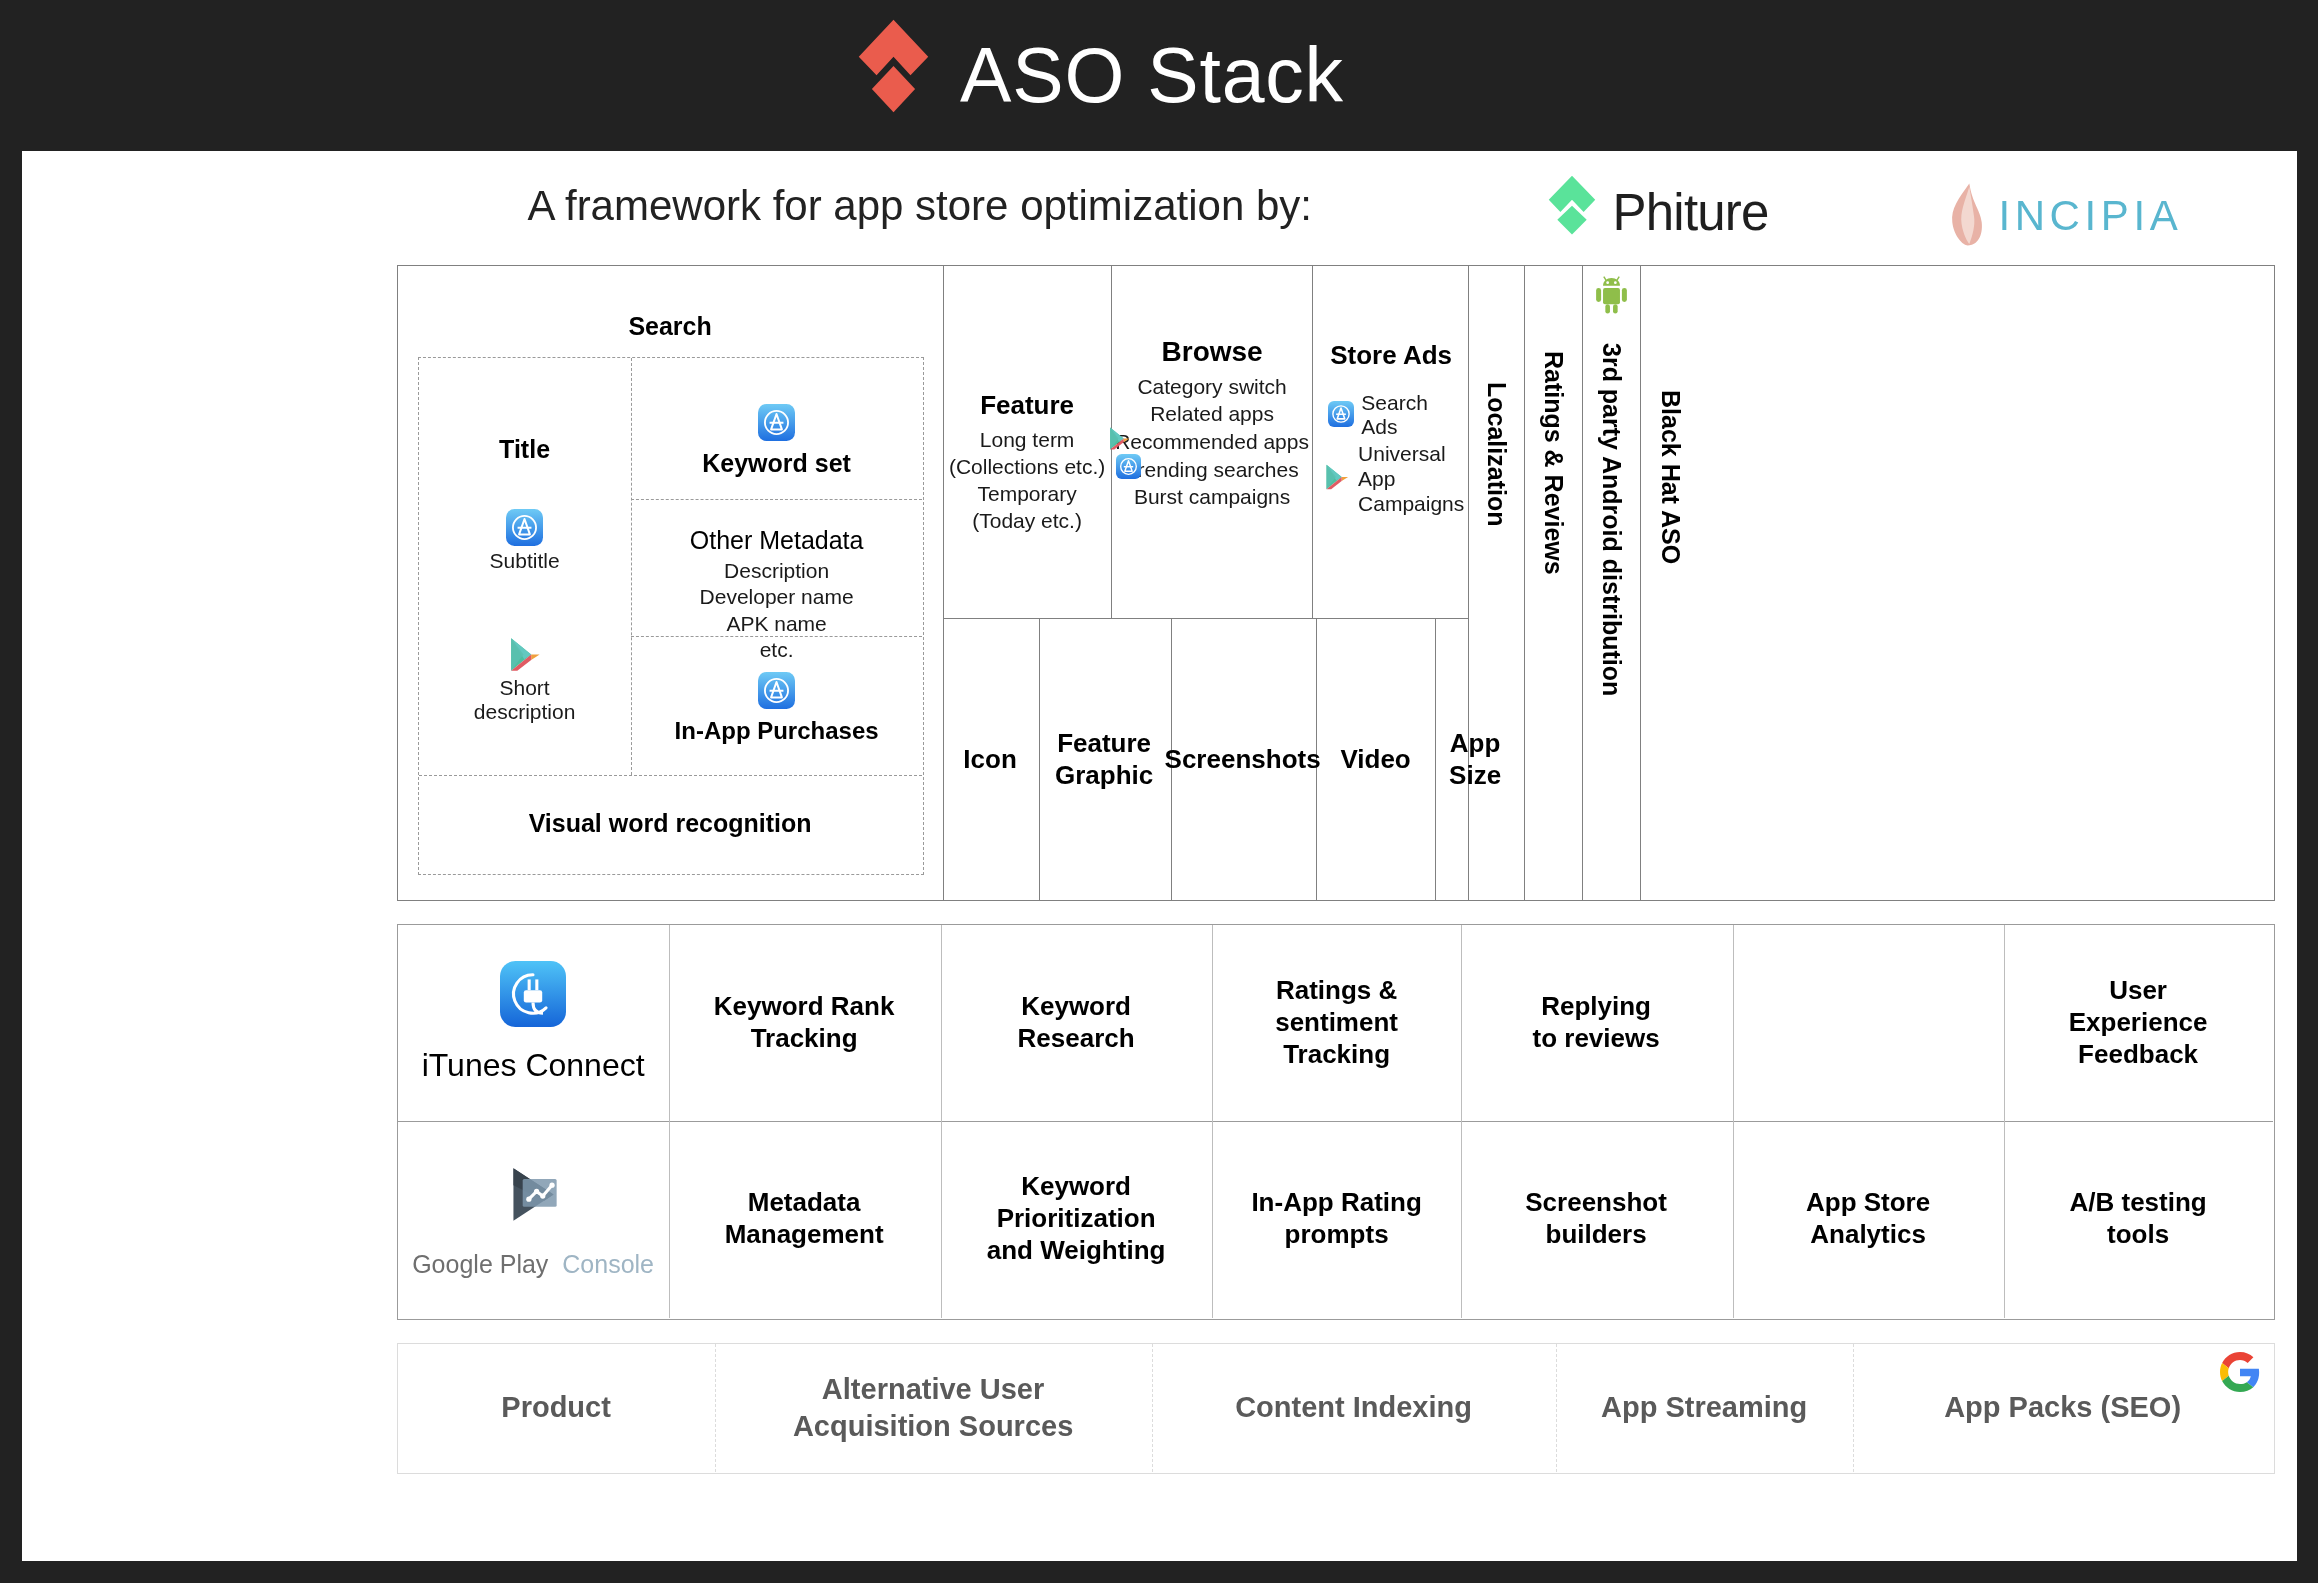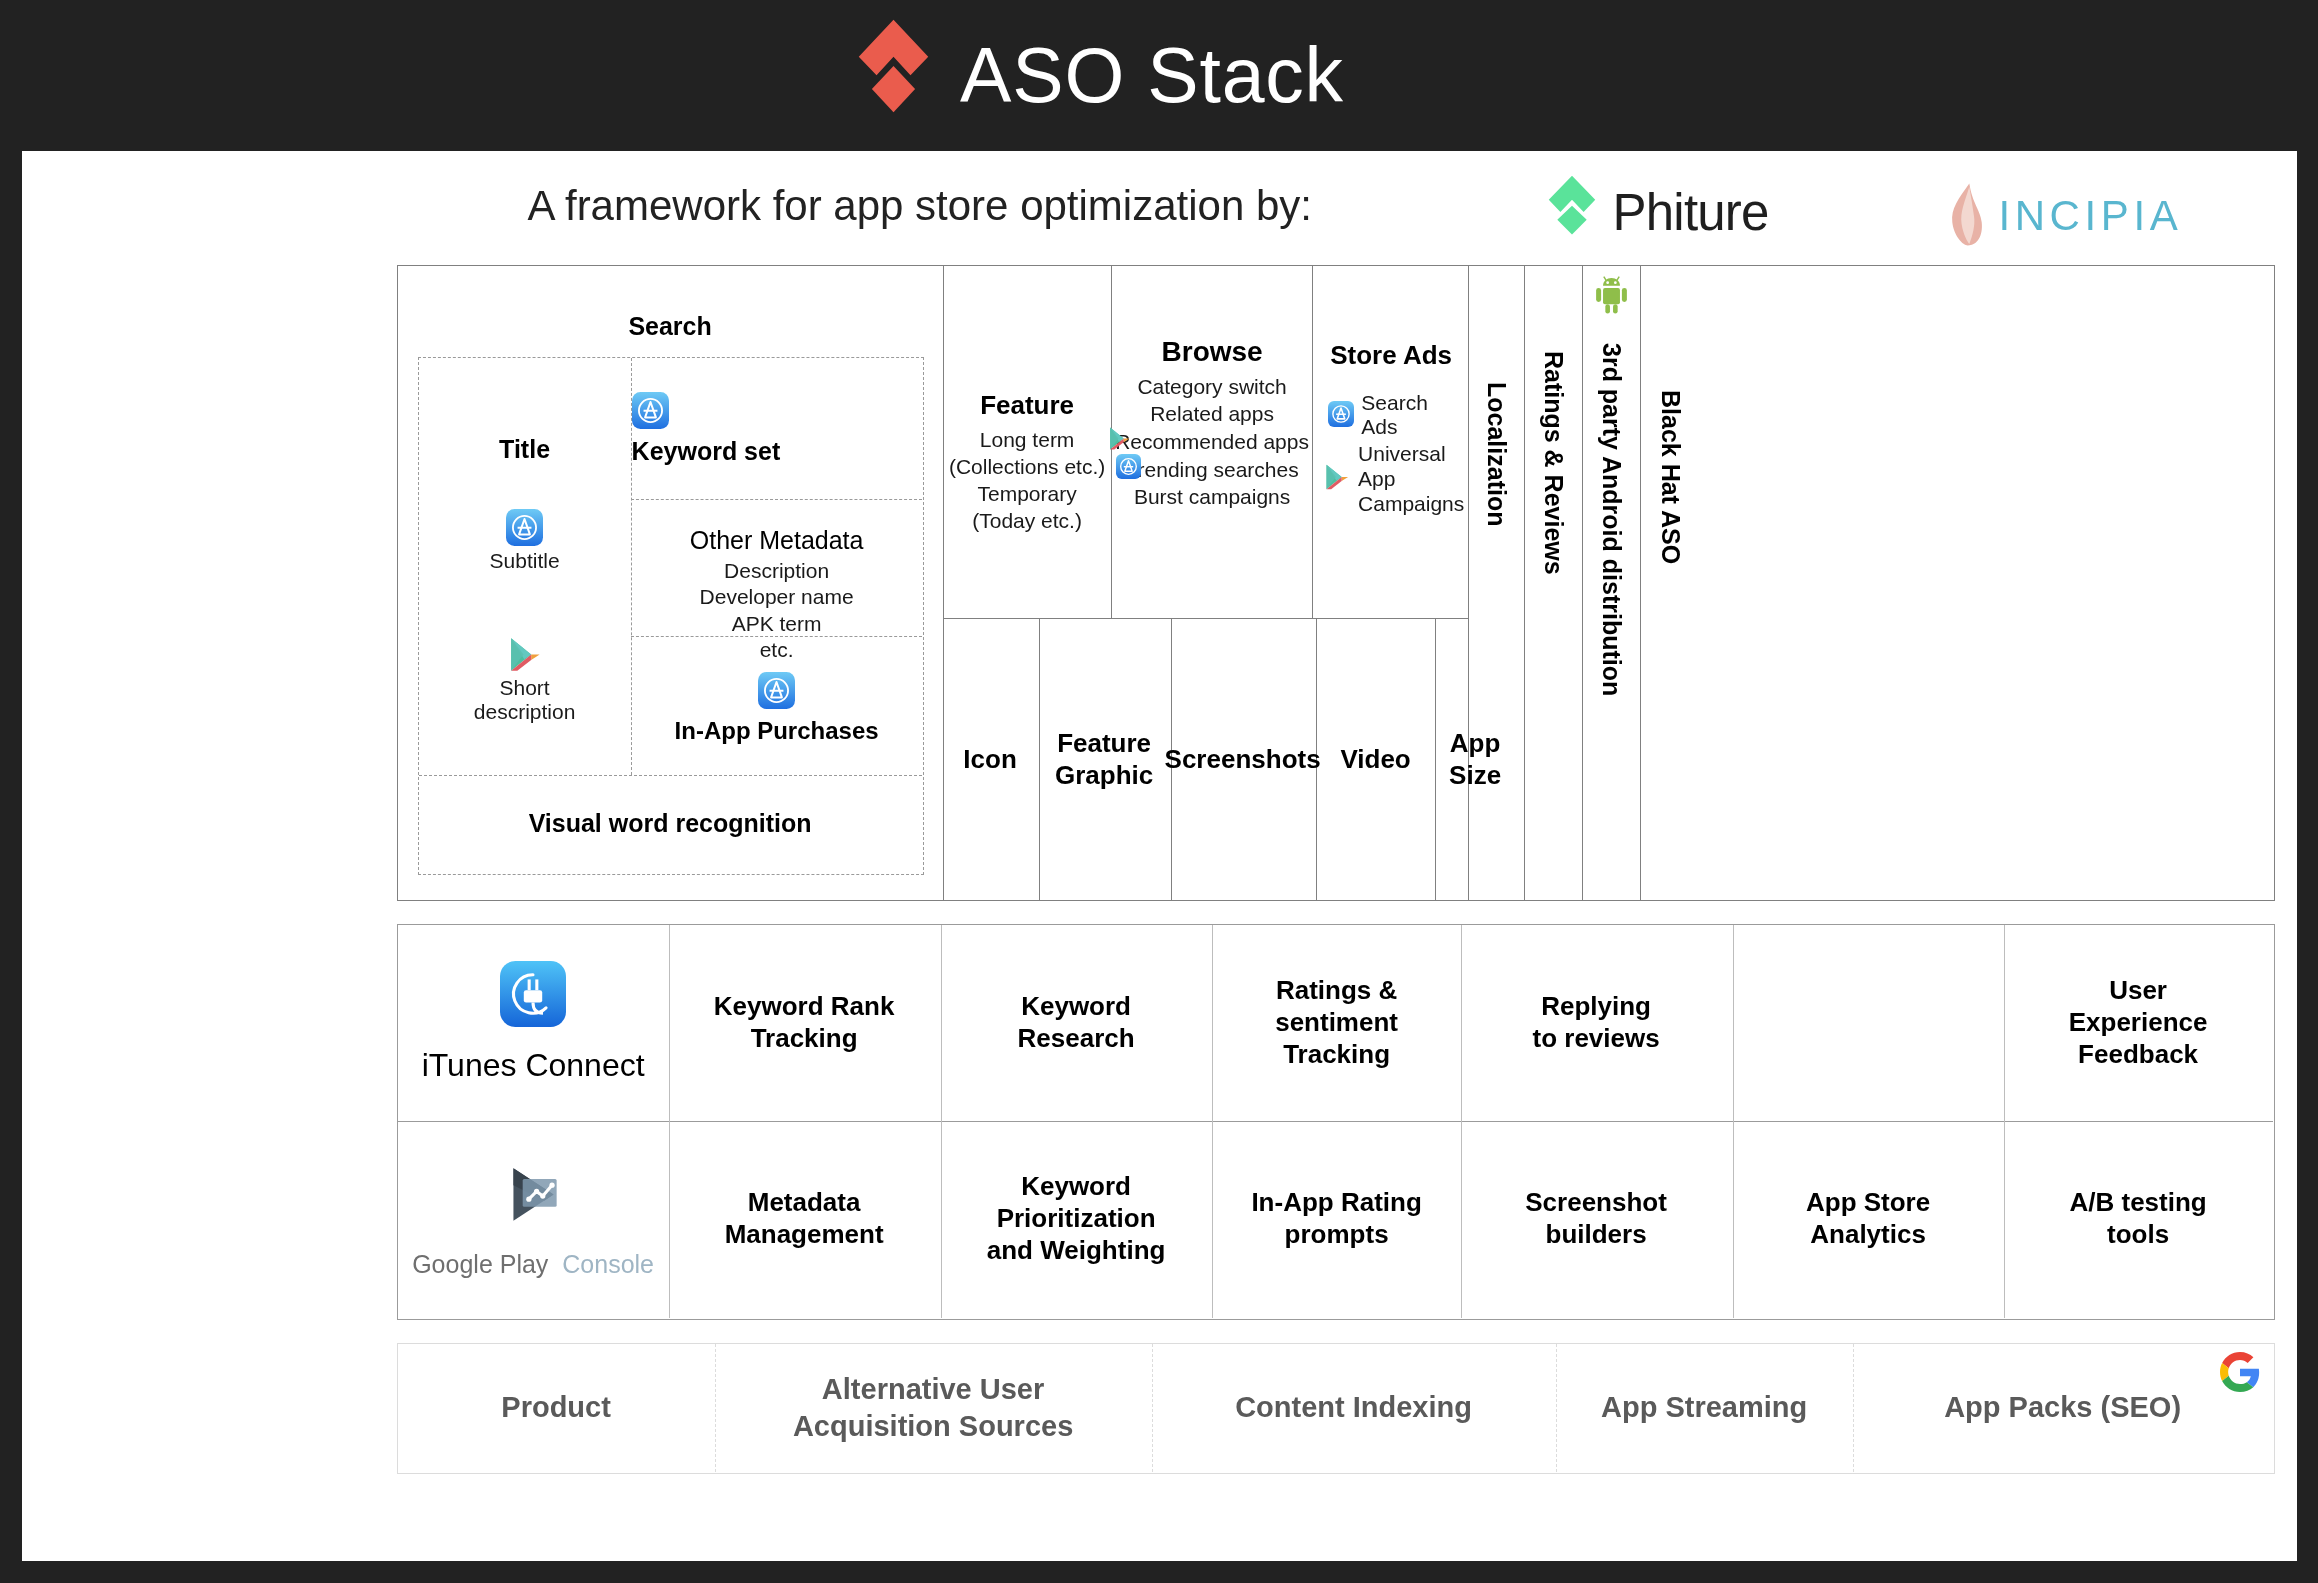--- a/index.html
+++ b/index.html
@@ -84,21 +84,21 @@
   }
   #dash-inner-line2{
     position:absolute;left:212px;top:278px;width:291px;
     border-top:1.5px dashed #9a9a9a;
   }
   #title-cell{position:absolute;left:0;top:0;width:212px;height:417px;}
   #title-label{position:absolute;left:0;top:77px;width:212px;text-align:center;font-size:25px;font-weight:bold;}
   #subtitle-item{position:absolute;left:0;top:151px;width:212px;text-align:center;}
   #shortdesc-item{position:absolute;left:0;top:278px;width:212px;text-align:center;}
   .small-lbl{font-size:21px;color:#1a1a1a;line-height:1.15;}
-  #kwset-cell{position:absolute;left:213px;top:0;width:290px;height:141px;text-align:left;}
+  #kwset-cell{position:absolute;left:213px;top:12px;width:290px;height:141px;text-align:center;}
   #othermeta-cell{position:absolute;left:213px;top:142px;width:290px;height:136px;text-align:center;}
   #iap-cell{position:absolute;left:213px;top:280px;width:290px;height:138px;text-align:center;}
   #vwr-cell{position:absolute;left:0;top:419px;width:503px;height:97px;text-align:center;}
 
   
   #feature-cell{left:546px;top:0;width:167px;height:352px;}
   
   #browse-cell{left:715px;top:0;width:199px;height:352px;}
   
   #storeads-cell{left:916px;top:0;width:155px;height:352px;}
@@ -268,21 +268,21 @@
             </span>
           </div>
           <div style="font-size:25px;font-weight:bold;margin-top:4.6px;">Keyword set</div>
         </div>
 
         <div id="othermeta-cell">
           <div style="font-size:25px;font-weight:normal;margin-top:26px;">Other Metadata</div>
           <div class="small-lbl" style="margin-top:3.1px;line-height:1.25;">
             <div>Description</div>
             <div>Developer name</div>
-            <div>APK term</div>
+            <div>APK name</div>
             <div>etc.</div>
           </div>
         </div>
 
         <div id="iap-cell">
           <div style="margin-top:34px;">
             <span>
               <svg width="37" height="37" viewBox="0 0 48 48">
                 <defs>
                     <linearGradient id="as3" x1="0" y1="0" x2="0" y2="1">

